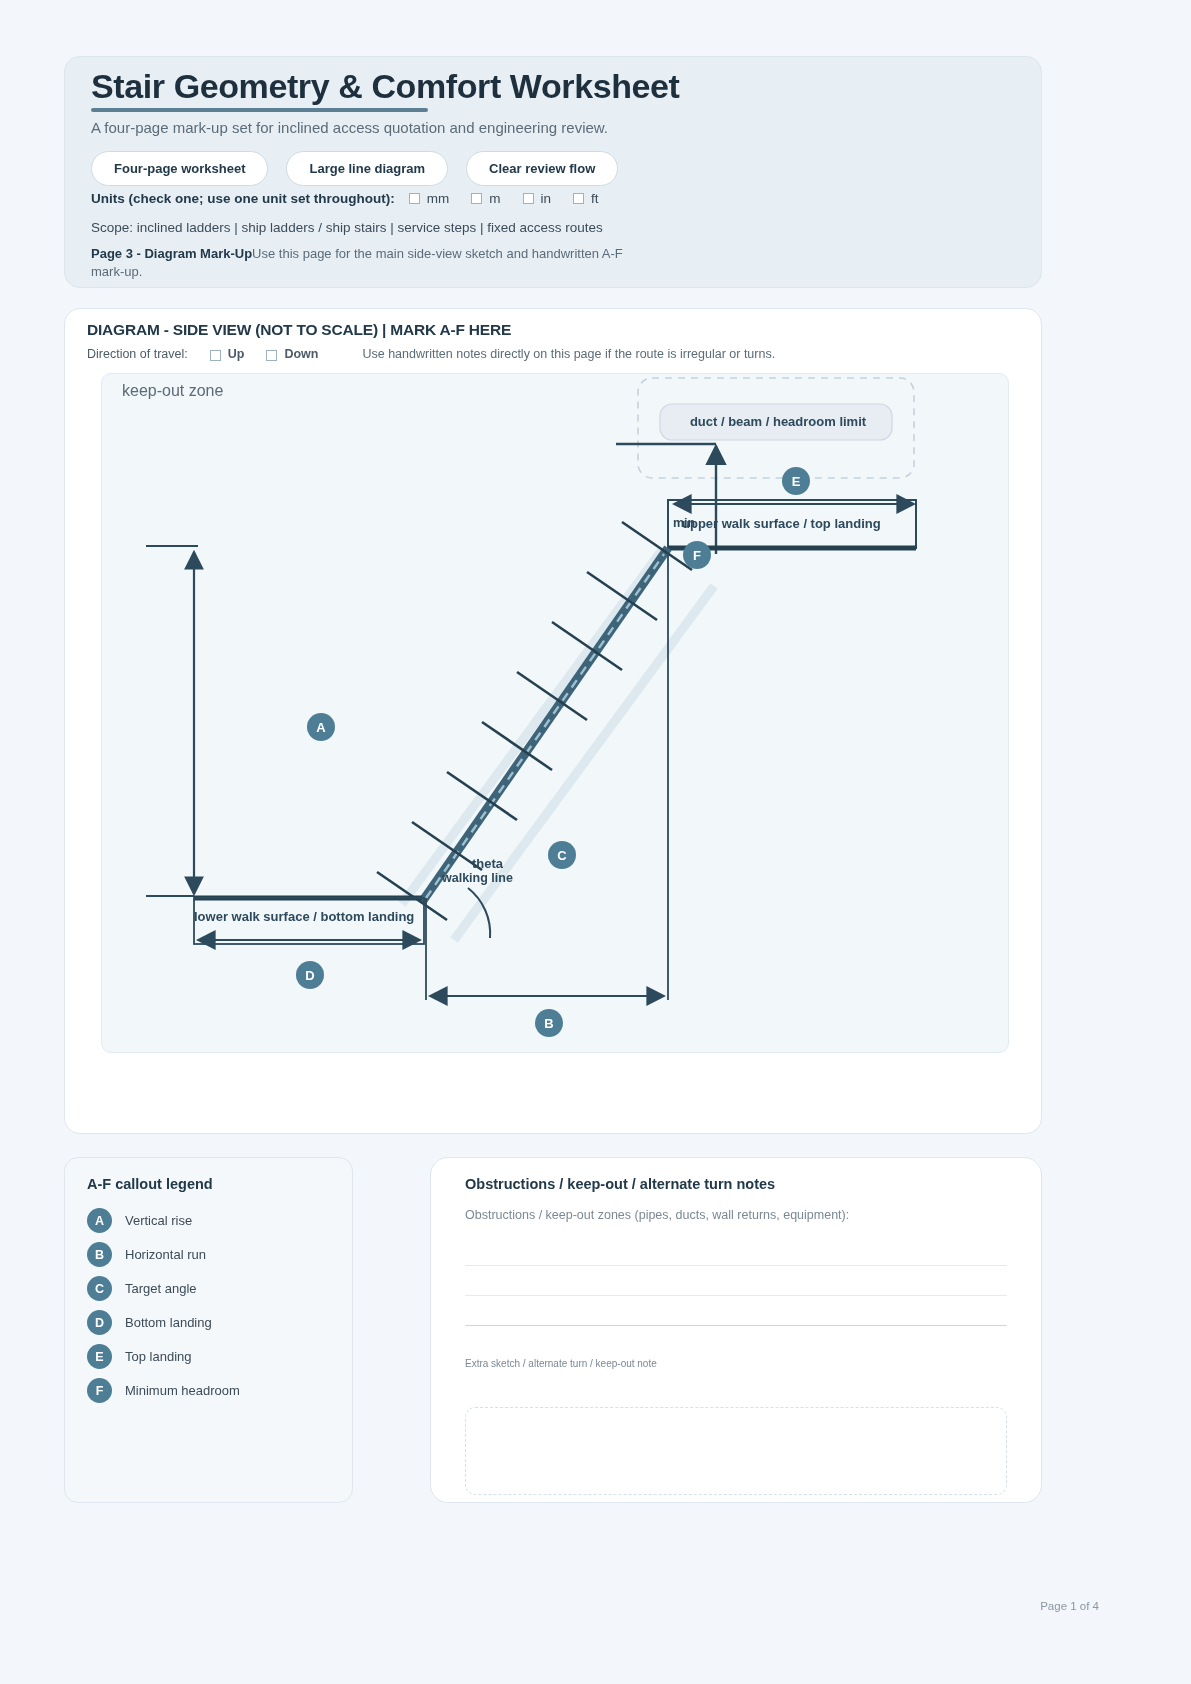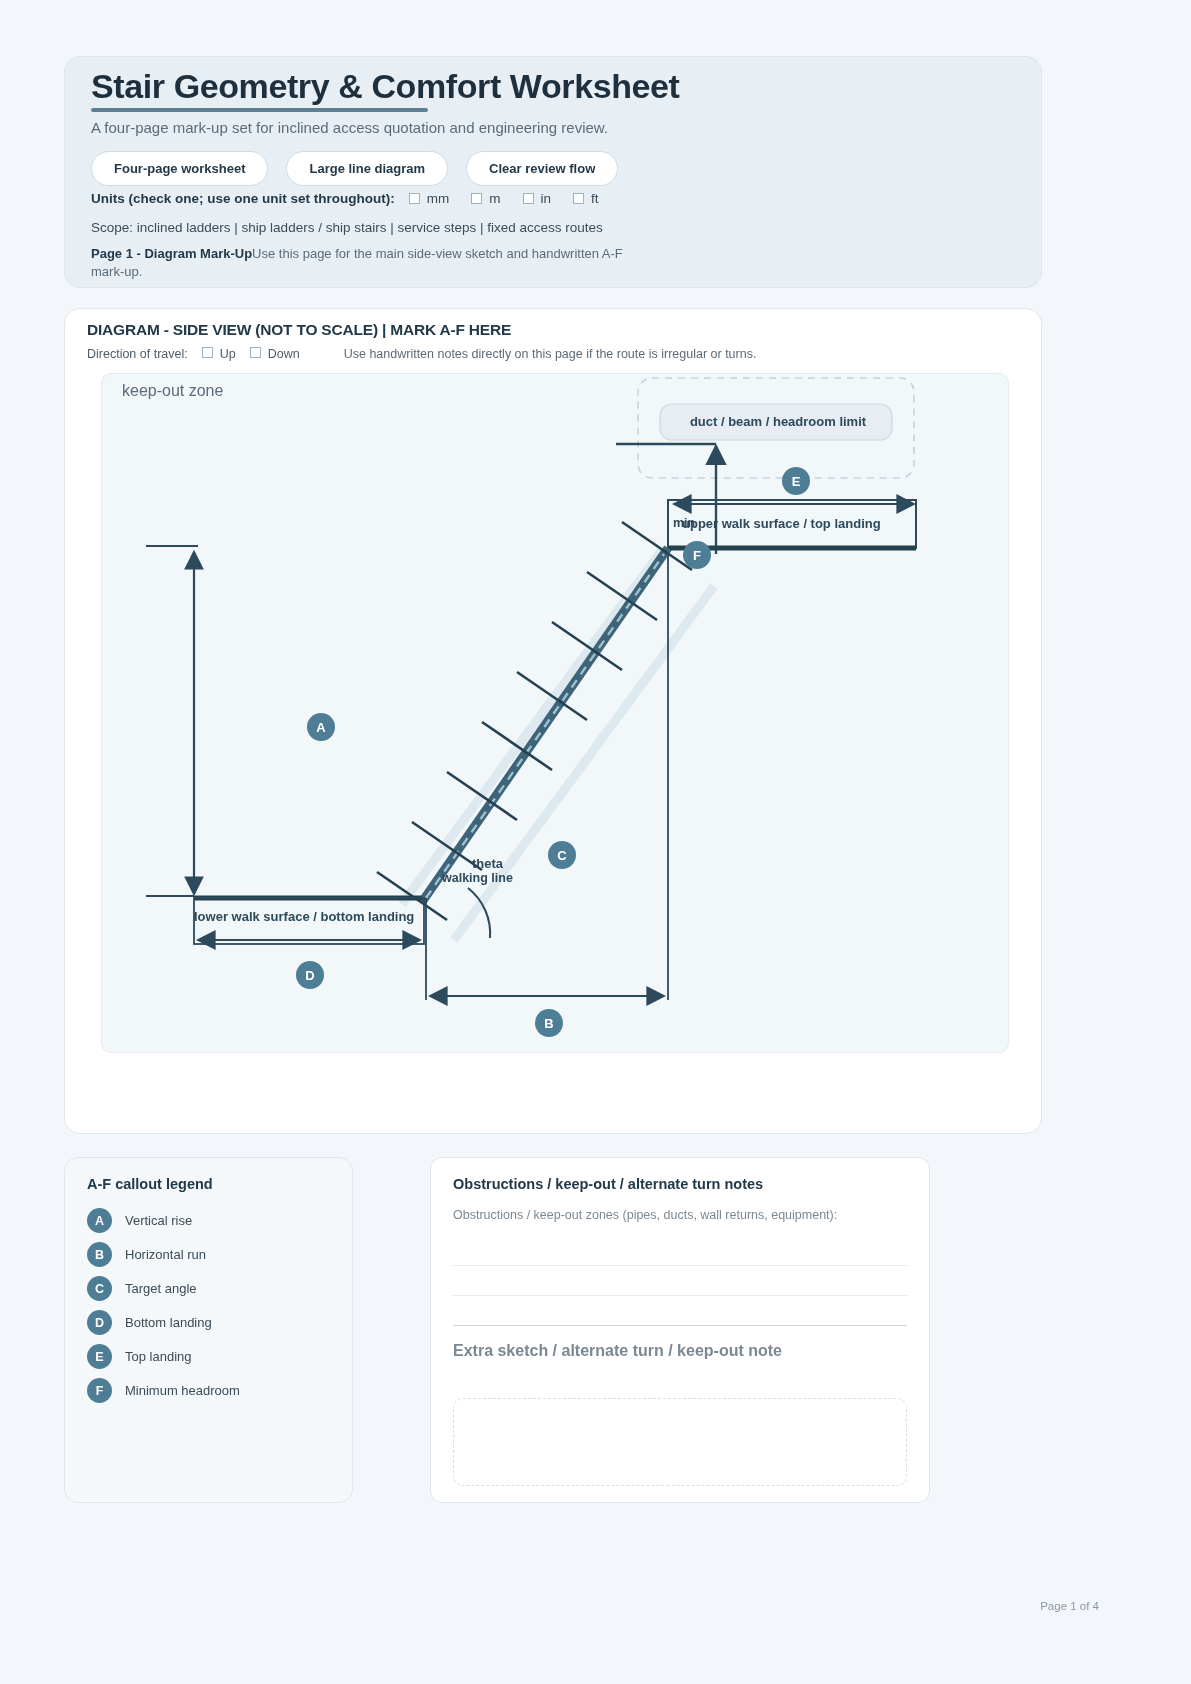--- a/index.html
+++ b/index.html
@@ -137,21 +137,21 @@
     position: absolute; left: 22px; top: 12px;
     font-size: 15.5px; font-weight: bold; color: #22394a;
     letter-spacing: -0.2px; white-space: nowrap;
   }
   .dir-row {
     position: absolute; left: 22px; top: 38px;
     display: flex; align-items: center;
     font-size: 12.5px; color: #4d5b68;
     white-space: nowrap;
   }
-  .dir-opt { display: flex; align-items: flex-start; margin-left: 14px; }
+  .dir-opt { display: flex; align-items: flex-end; margin-left: 22px; font-weight: bold; }
   .dir-hint { margin-left: 44px; color: #5c6b78; }
 
   .canvas {
     position: absolute;
     left: 36px; top: 64px;
     width: 908px; height: 680px;
     background: #f2f7fa;
     border: 1px solid #e2ebf1;
     border-radius: 10px;
     overflow: hidden;
@@ -187,31 +187,31 @@
     border-radius: 14px;
     padding: 18px 22px;
   }
   .legend-title { font-size: 14.5px; font-weight: bold; color: #22394a; margin-bottom: 16px; }
   .legend-row { display: flex; align-items: center; gap: 13px; margin-bottom: 9px; }
   .legend-lbl { font-size: 13px; color: #3c4b58; }
 
   .notes-card {
     position: absolute;
     left: 430px; top: 1157px;
-    width: 500px; height: 346px;
+    width: 612px; height: 346px;
     background: #ffffff;
     border: 1px solid #dfe7ee;
-    border-radius: 12px;
-    padding: 18px 22px;
+    border-radius: 18px;
+    padding: 18px 34px;
   }
   .notes-title { font-size: 14.5px; font-weight: bold; color: #22394a; margin-bottom: 16px; }
   .notes-sub { font-size: 12.5px; color: #7b8894; margin-bottom: 14px; }
   .rule-line { border-bottom: 1px solid #e3eaf1; height: 30px; }
   .rule-line.last { border-bottom: 1px solid #ccd7e0; }
-  .sketch-lbl { font-size: 16px; color: #7b8894; margin-top: 16px; font-weight: bold; }
+  .sketch-lbl { font-size: 10px; color: #7b8894; margin-top: 32px; }
   .sketch-box {
     margin-top: 38px;
     height: 88px;
     border: 1px dashed #d4e0ea;
     border-radius: 10px;
   }
 
   .footer {
     position: absolute;
     right: 92px; bottom: 72px;
@@ -253,21 +253,21 @@
         <span class="unit-opt">
           <span class="cbox"></span>
           <span class="unit-lbl">ft</span>
         </span>
       </span>
     </div>
 
     <div class="scope-row">Scope: inclined ladders | ship ladders / ship stairs | service steps | fixed access routes</div>
 
     <div class="page-note">
-      <b>Page 1 - Diagram Mark-Up</b><span>Use this page for the main side-view sketch and handwritten A-F mark-up.</span>
+      <b>Page 3 - Diagram Mark-Up</b><span>Use this page for the main side-view sketch and handwritten A-F mark-up.</span>
     </div>
   </div>
 
 
   <div class="diagram-card">
     <div class="diagram-title">DIAGRAM - SIDE VIEW (NOT TO SCALE) | MARK A-F HERE</div>
 
     <div class="dir-row">
       <span>Direction of travel:</span>
       <span class="dir-opt">

